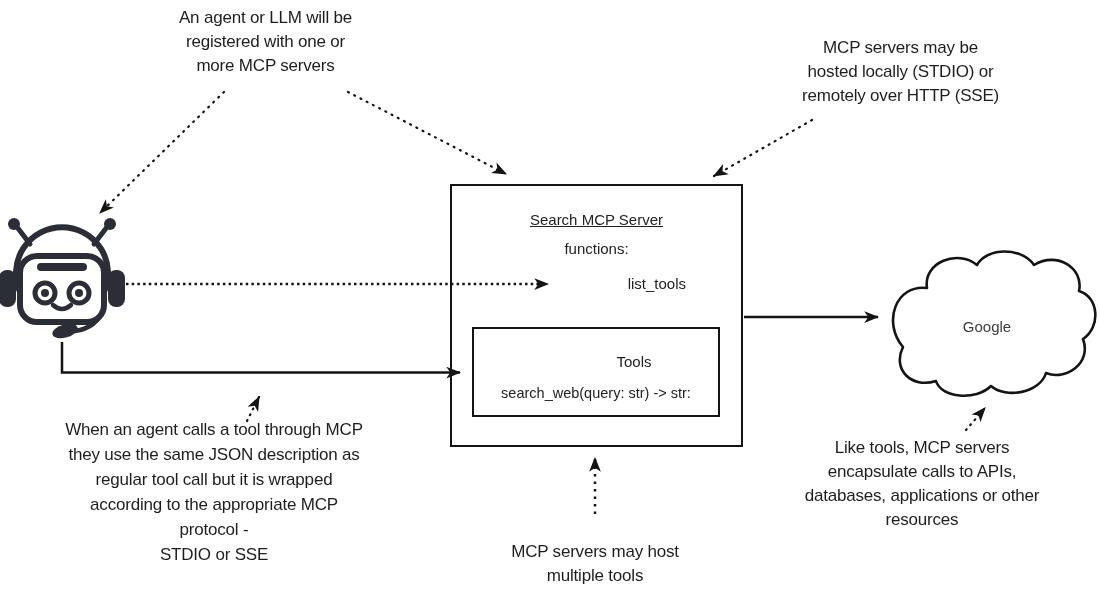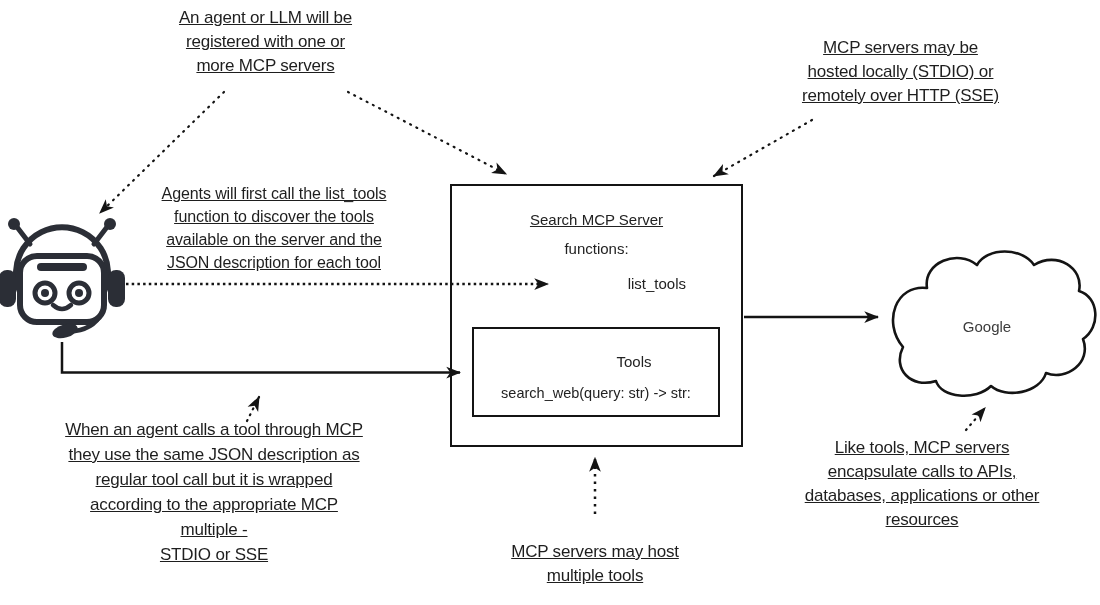--- a/index.html
+++ b/index.html
@@ -14,21 +14,21 @@
     background:var(--bg); overflow:hidden;
     font-family:"Liberation Sans", sans-serif; color:var(--text);
   }
   .layer-svg { position:absolute; left:0; top:0; z-index:2; pointer-events:none; }
   .box {
     position:absolute; box-sizing:border-box; background:#fff;
     border:2px solid var(--line); z-index:1;
   }
   .ann {
     position:absolute; z-index:3; text-align:center;
-    font-size:17px; line-height:24px; letter-spacing:-0.2px; color:var(--text);text-decoration:underline;
+    font-size:17px; line-height:24px; letter-spacing:-0.2px; color:var(--text);
   }
   .boxlabel {
     position:absolute; z-index:3; text-align:center;
     font-size:15px; line-height:16px; color:#222;
   }
   .nudge { letter-spacing:-0.1px; }
 </style>
 </head>
 <body>
 
@@ -109,33 +109,27 @@
     <div>registered with one or</div>
     <div>more MCP servers</div>
   </div>
 
   <div class="ann" style="left:778px; top:36px; width:245px;">
     <div>MCP servers may be</div>
     <div>hosted locally (STDIO) or</div>
     <div>remotely over HTTP (SSE)</div>
   </div>
 
-  <div class="ann nudge" style="left:140px; top:182px; width:268px; font-size:16px; line-height:23px;">
-    <div>Agents will first call the list_tools</div>
-    <div>function to discover the tools</div>
-    <div>available on the server and the</div>
-    <div>JSON description for each tool</div>
-  </div>
 
   <div class="ann" style="left:40px; top:417px; width:348px; line-height:25px;">
     <div>When an agent calls a tool through MCP</div>
     <div>they use the same JSON description as</div>
     <div>regular tool call but it is wrapped</div>
     <div>according to the appropriate MCP</div>
-    <div>multiple -</div>
+    <div>protocol -</div>
     <div>STDIO or SSE</div>
   </div>
 
   <div class="ann" style="left:480px; top:540px; width:230px;">
     <div>MCP servers may host</div>
     <div>multiple tools</div>
   </div>
 
   <div class="ann" style="left:778px; top:436px; width:288px;">
     <div>Like tools, MCP servers</div>

